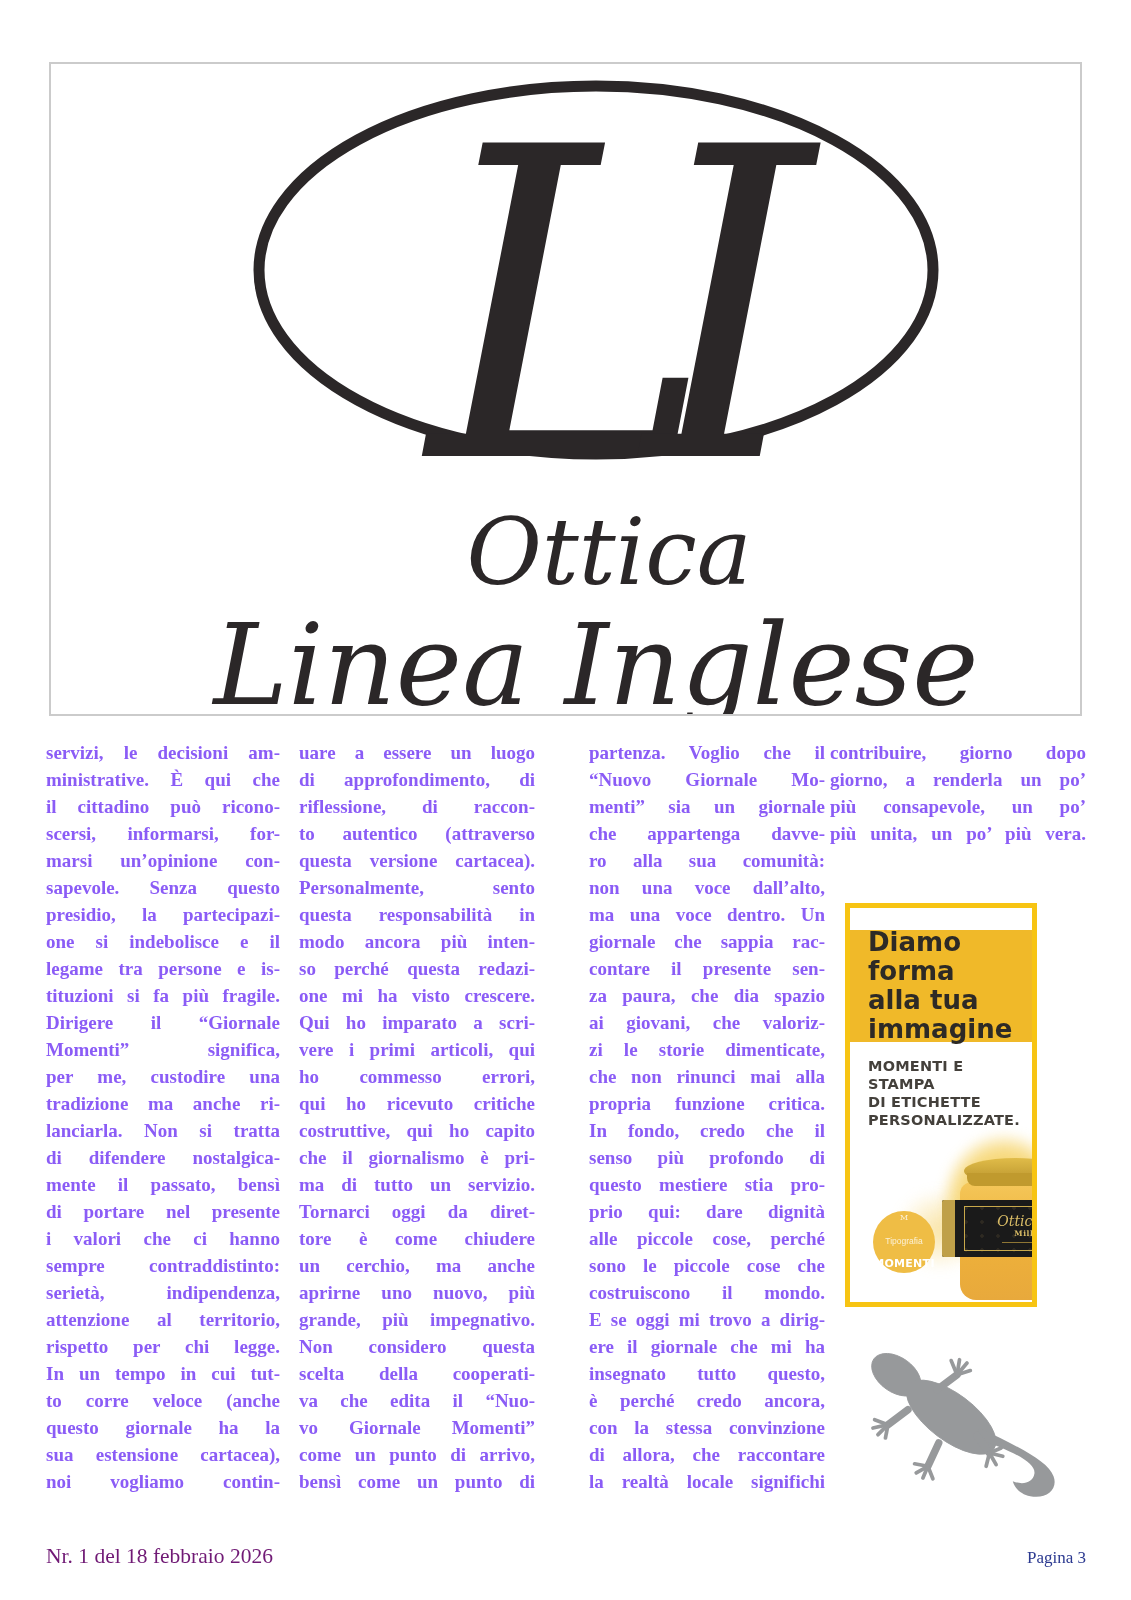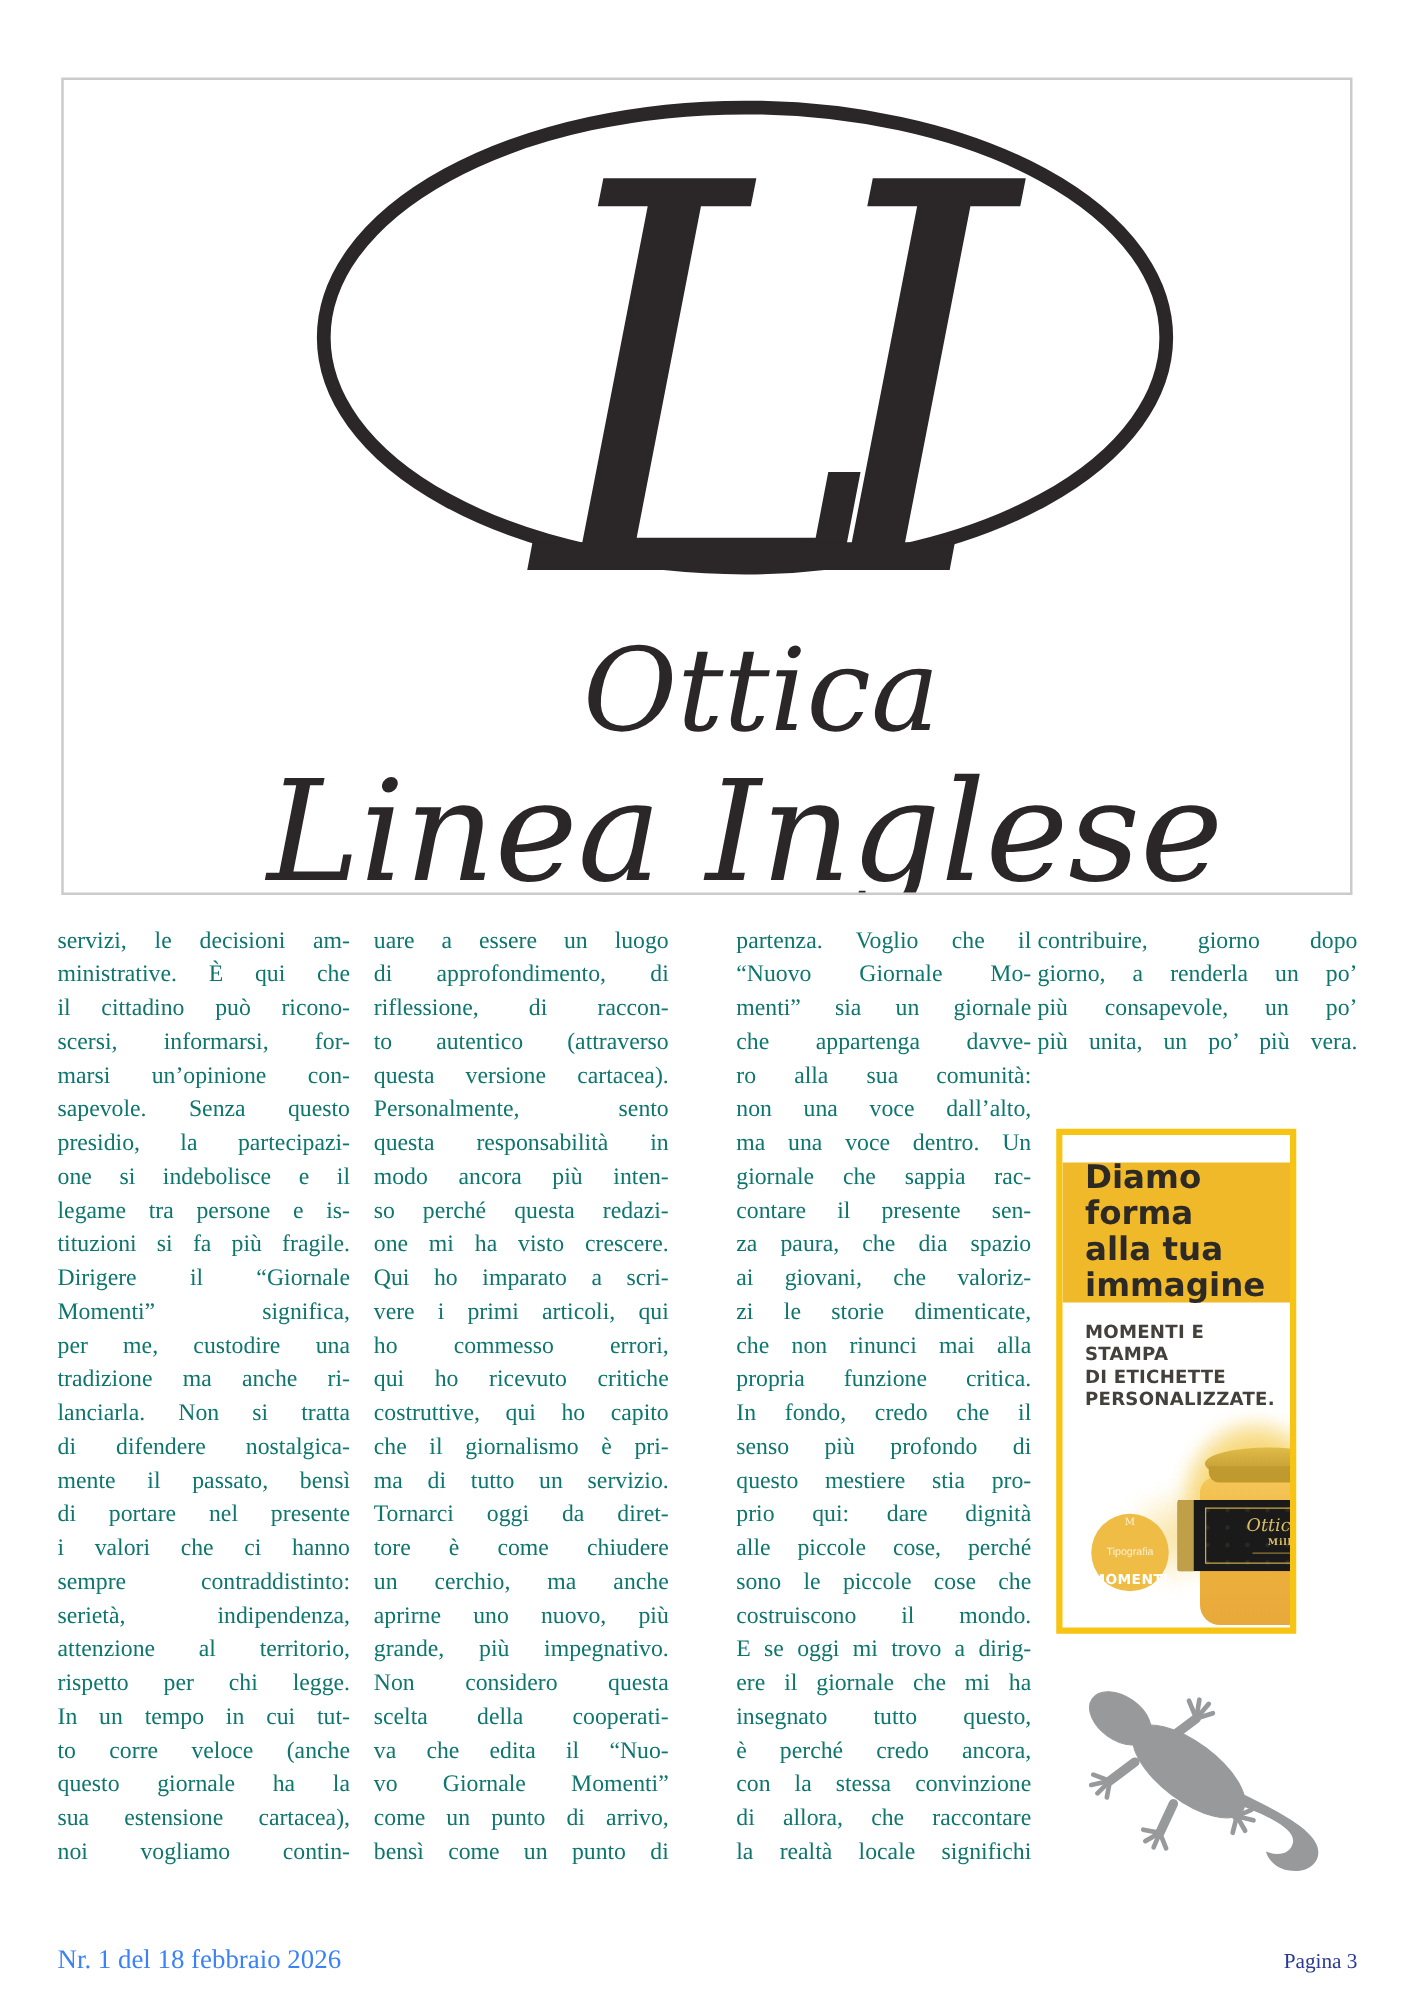--- a/index.html
+++ b/index.html
@@ -12,23 +12,23 @@
             border:2px solid #cbcbcb;box-sizing:border-box;background:#fff;}
   .logo-box svg{width:100%;height:100%;display:block;}
   .logo-ink{fill:#2b2728;}
   .logo-oval{fill:none;stroke:#2b2728;stroke-width:11px;}
   .logo-mono{font-family:"DejaVu Serif",serif;font-style:italic;font-size:430px;
              letter-spacing:-70px;}
   .logo-script1{font-family:"DejaVu Serif",serif;font-style:italic;font-size:92px;}
   .logo-script2{font-family:"DejaVu Serif",serif;font-style:italic;font-size:112px;}
 
   
-  .col{position:absolute;top:739px;font-size:19px;line-height:27px;color:#0f766e;
+  .col{position:absolute;top:739px;font-size:19px;line-height:27px;color:#8b5cf6;
        white-space:pre-line;text-align:justify;text-align-last:justify;
-       font-family:"Liberation Serif",serif;}
+       font-family:"Liberation Serif",serif;font-weight:bold;}
   .col1{left:46px;width:234px;}
   .col2{left:299px;width:236px;}
   .col3{left:569px;width:236px;margin-left:20px;}
   .col4{left:830px;width:256px;height:118px;}
 
   
   .ad{position:absolute;left:845px;top:903px;width:192px;height:404px;
       border:5px solid #f7c413;background:#fff;box-sizing:border-box;overflow:hidden;}
   .ad-strip{height:22px;background:#fff;}
   .ad-banner{height:112px;background:#f0b929;display:flex;align-items:center;}
@@ -79,21 +79,21 @@
   .stamp-l2{font-family:"DejaVu Sans",sans-serif;font-weight:700;font-size:11px;
        letter-spacing:.3px;color:#ffffff;line-height:12px;margin-top:12px;}
 
   
   .gecko{position:absolute;left:858px;top:1336px;width:218px;height:174px;}
   .gecko svg{width:100%;height:100%;display:block;}
 
   
   .footer{position:absolute;left:46px;right:45px;top:1544px;display:flex;
           justify-content:space-between;align-items:baseline;}
-  .issue{font-family:"Liberation Serif",serif;font-size:21.5px;color:#3b82f6;margin-top:11px;}
+  .issue{font-family:"Liberation Serif",serif;font-size:21.5px;color:#701a75;}
   .pagenum{font-family:"Liberation Serif",serif;font-size:17px;color:#2b3990;}
 </style>
 </head>
 <body>
 
 <div class="page">
 
   <div class="logo-box">
     <svg viewBox="0 0 1029 650">
       <ellipse class="logo-oval" cx="545" cy="206" rx="337" ry="184"></ellipse>

